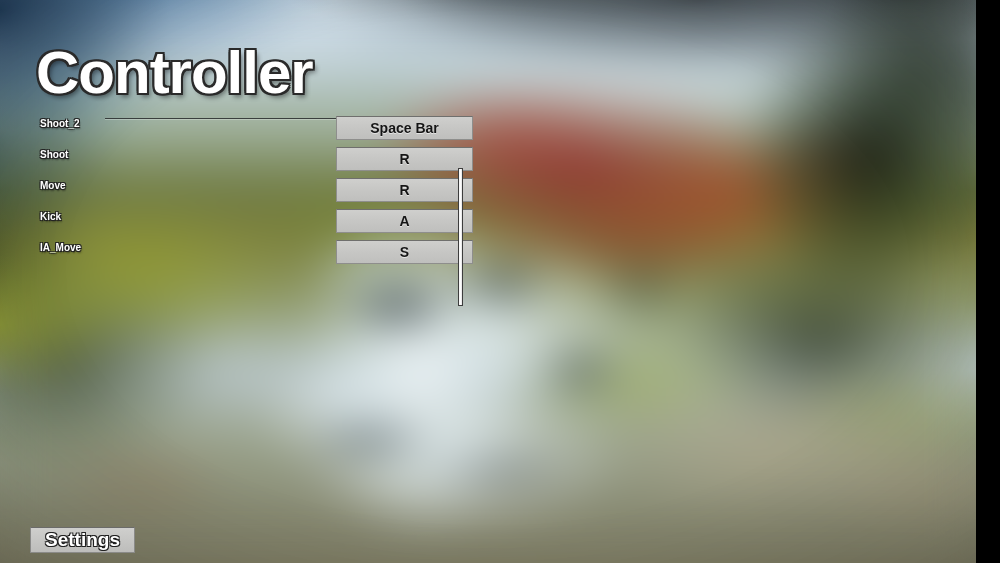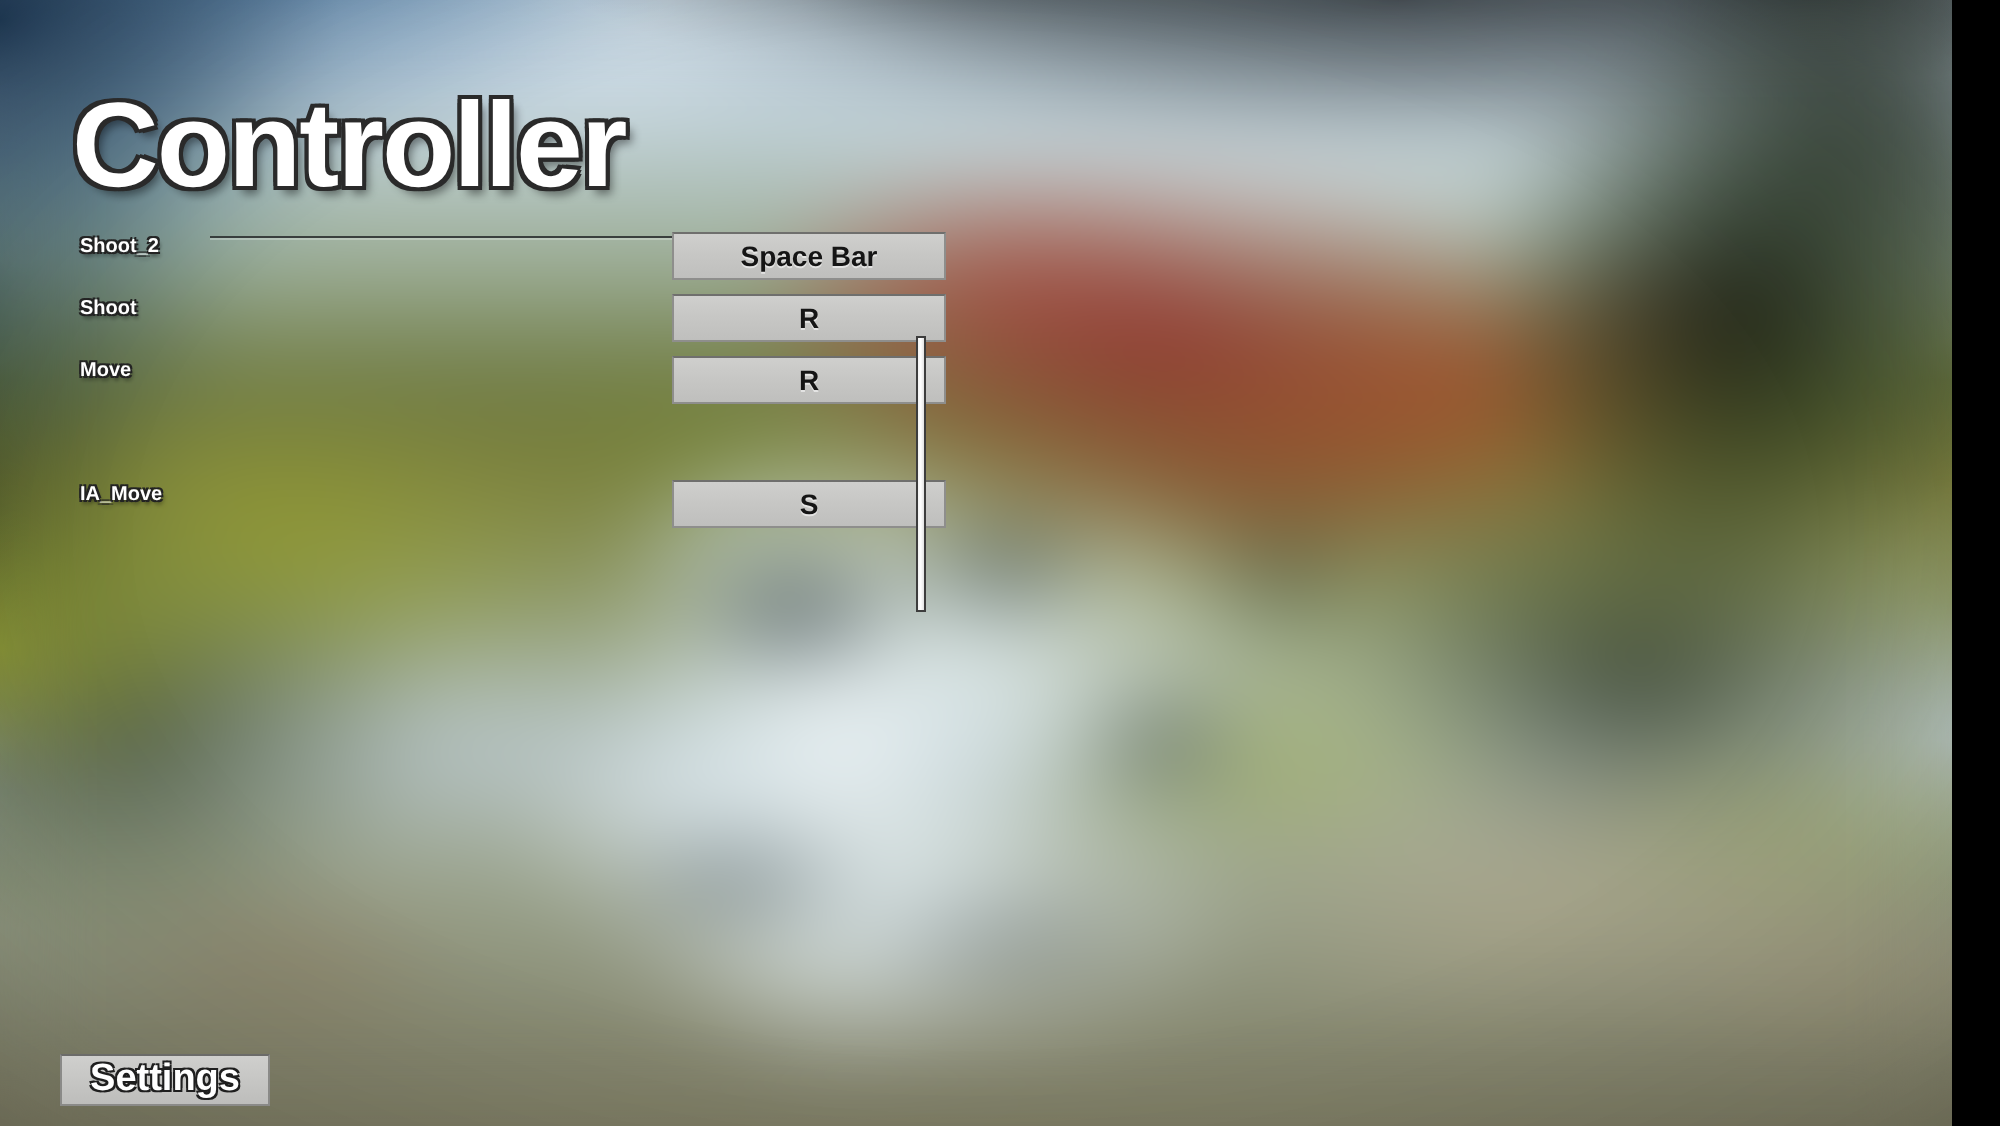--- a/index.html
+++ b/index.html
@@ -288,20 +288,24 @@
       <div class="binding-row" style="top:31px;">
         <div class="binding-label">Shoot</div>
         <div class="binding-key">R</div>
       </div>
 
       <div class="binding-row" style="top:62px;">
         <div class="binding-label">Move</div>
         <div class="binding-key">R</div>
       </div>
 
+      <div class="binding-row" style="top:93px;">
+        <div class="binding-label">Kick</div>
+        <div class="binding-key">A</div>
+      </div>
 
       <div class="binding-row" style="top:124px;">
         <div class="binding-label">IA_Move</div>
         <div class="binding-key">S</div>
       </div>
 
 
       <div id="bindings-scrollbar"></div>
 
     </div>

